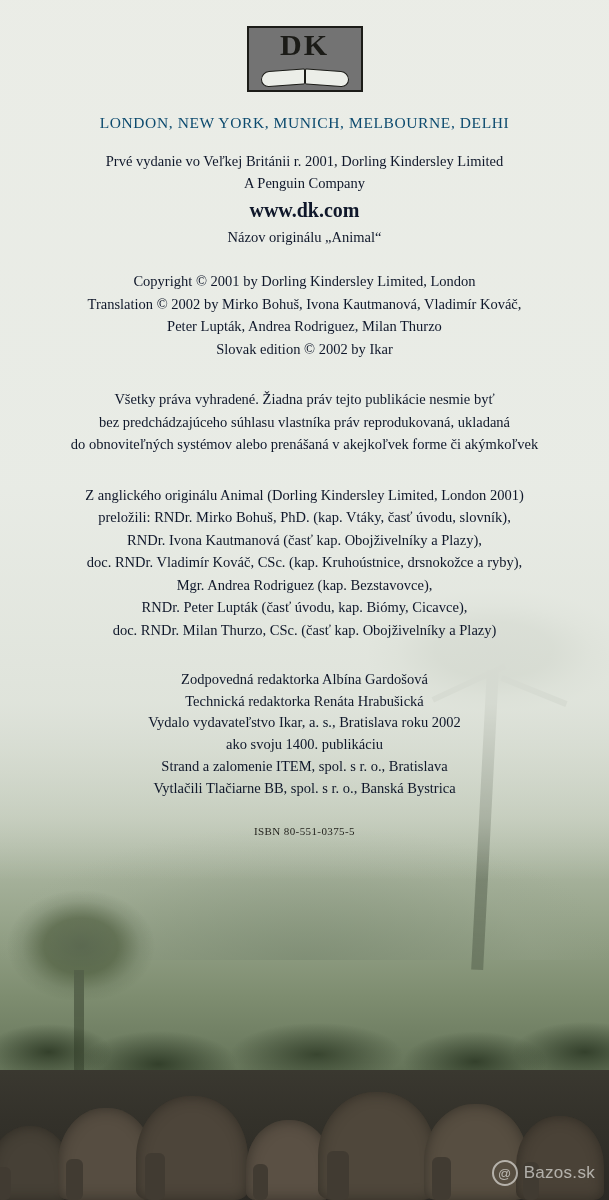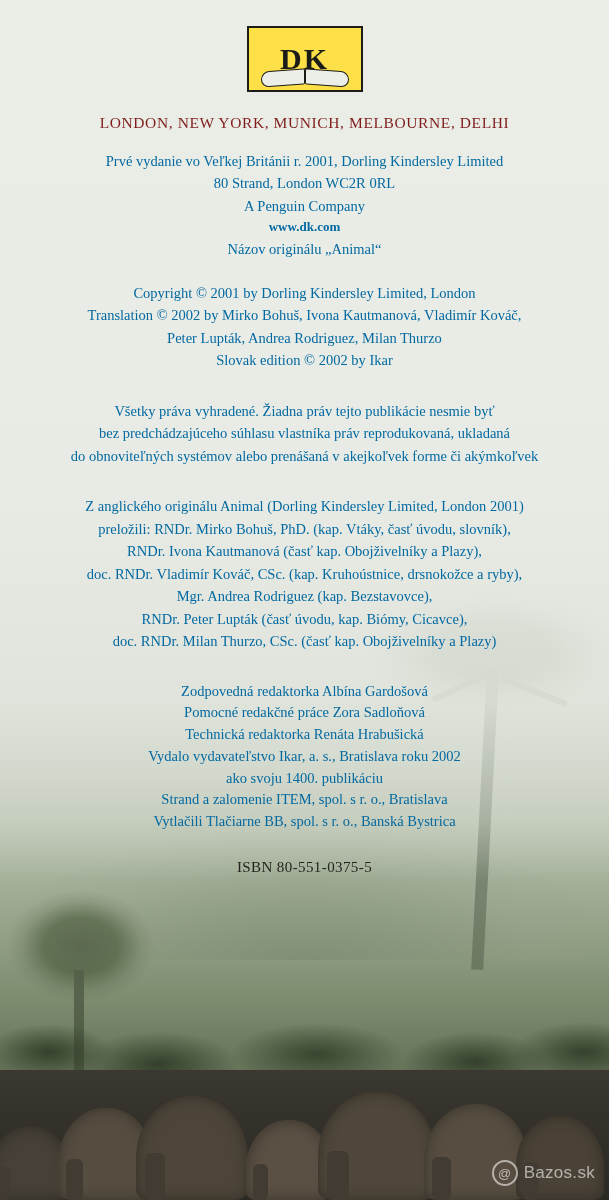--- a/index.html
+++ b/index.html
@@ -195,23 +195,23 @@
     text-align: center;
     color: #24241f;
   }
 
   .dk-logo {
     margin: 26px auto 0;
     width: 112px;
     height: 62px;
     border: 2px solid #1c1c18;
     position: relative;
-    background: #fde047;
+    background: #737373;
     display: flex;
-    align-items: center;
+    align-items: flex-start;
     justify-content: center;
   }
   .dk-logo .dk-text {
     font-family: "Liberation Serif", serif;
     font-weight: bold;
     font-size: 30px;
     letter-spacing: 2px;
     color: #1b1b17;
     position: relative;
     z-index: 2;
@@ -234,40 +234,40 @@
     background: #eceee8;
   }
   .dk-logo .book .pg.l { left: 0; border-radius: 10px 2px 2px 10px; transform: skewY(-4deg); }
   .dk-logo .book .pg.r { right: 0; border-radius: 2px 10px 10px 2px; transform: skewY(4deg); }
 
   .cities {
     margin-top: 22px;
     font-size: 15.5px;
     letter-spacing: 0.6px;
     font-variant: small-caps;
-    color: #7f1d1d;
+    color: #0c4a6e;
   }
 
   .block {
     margin-top: 18px;
     font-size: 14.5px;
     line-height: 1.55;
-    color: #0369a1;
+    color: #0f172a;
   }
   .block.tight { line-height: 1.5; }
   .line { display: block; white-space: nowrap; }
   .bold-url {
     font-weight: bold;
-    font-size: 13px;
+    font-size: 20px;
   }
   .gap-md { margin-top: 22px; }
   .gap-lg { margin-top: 28px; }
   .isbn {
     margin-top: 26px;
-    font-size: 15px;
+    font-size: 11px;
     letter-spacing: 0.4px;
   }
 
   
   .watermark {
     position: absolute;
     right: 14px;
     bottom: 14px;
     display: flex;
     align-items: center;
@@ -328,21 +328,20 @@
       <span class="book">
         <span class="pg l"></span>
         <span class="pg r"></span>
       </span>
     </div>
 
     <div class="cities">LONDON, NEW YORK, MUNICH, MELBOURNE, DELHI</div>
 
     <div class="block">
       <span class="line">Prvé vydanie vo Veľkej Británii r. 2001, Dorling Kindersley Limited</span>
-      <span class="line">80 Strand, London WC2R 0RL</span>
       <span class="line">A Penguin Company</span>
       <span class="line bold-url">www.dk.com</span>
       <span class="line">Názov originálu „Animal“</span>
     </div>
 
     <div class="block gap-md">
       <span class="line">Copyright © 2001 by Dorling Kindersley Limited, London</span>
       <span class="line">Translation © 2002 by Mirko Bohuš, Ivona Kautmanová, Vladimír Kováč,</span>
       <span class="line">Peter Lupták, Andrea Rodriguez, Milan Thurzo</span>
       <span class="line">Slovak edition © 2002 by Ikar</span>
@@ -359,21 +358,20 @@
       <span class="line">preložili: RNDr. Mirko Bohuš, PhD. (kap. Vtáky, časť úvodu, slovník),</span>
       <span class="line">RNDr. Ivona Kautmanová (časť kap. Obojživelníky a Plazy),</span>
       <span class="line">doc. RNDr. Vladimír Kováč, CSc. (kap. Kruhoústnice, drsnokožce a ryby),</span>
       <span class="line">Mgr. Andrea Rodriguez (kap. Bezstavovce),</span>
       <span class="line">RNDr. Peter Lupták (časť úvodu, kap. Biómy, Cicavce),</span>
       <span class="line">doc. RNDr. Milan Thurzo, CSc. (časť kap. Obojživelníky a Plazy)</span>
     </div>
 
     <div class="block gap-lg tight">
       <span class="line">Zodpovedná redaktorka Albína Gardošová</span>
-      <span class="line">Pomocné redakčné práce Zora Sadloňová</span>
       <span class="line">Technická redaktorka Renáta Hrabušická</span>
       <span class="line">Vydalo vydavateľstvo Ikar, a. s., Bratislava roku 2002</span>
       <span class="line">ako svoju 1400. publikáciu</span>
       <span class="line">Strand a zalomenie ITEM, spol. s r. o., Bratislava</span>
       <span class="line">Vytlačili Tlačiarne BB, spol. s r. o., Banská Bystrica</span>
     </div>
 
     <div class="isbn">ISBN 80-551-0375-5</div>
   </div>
 

